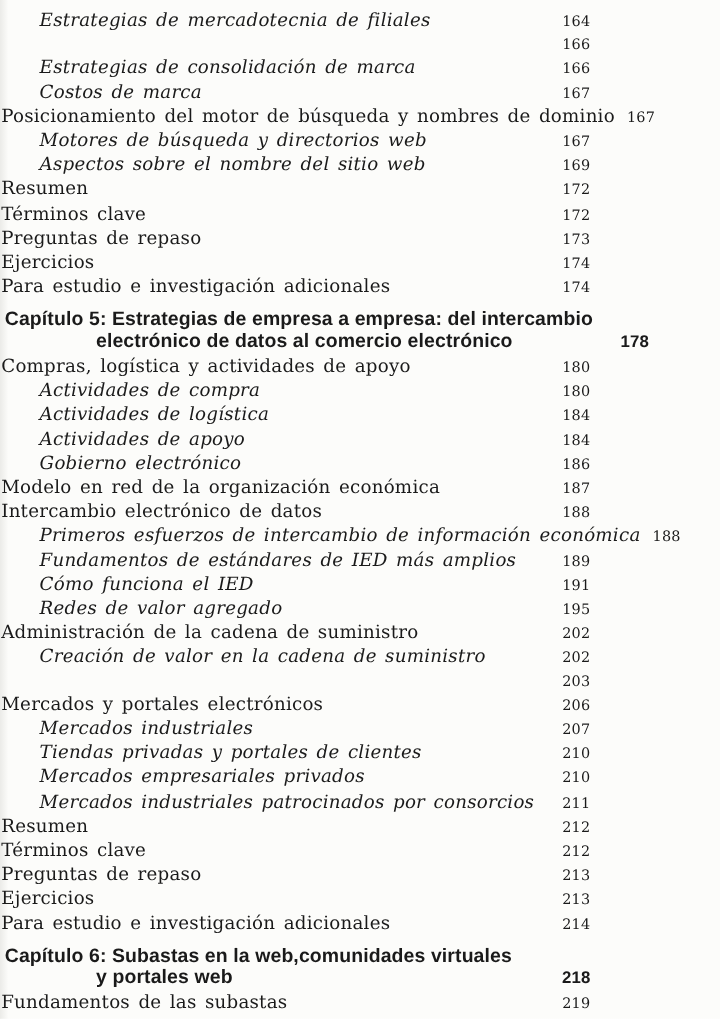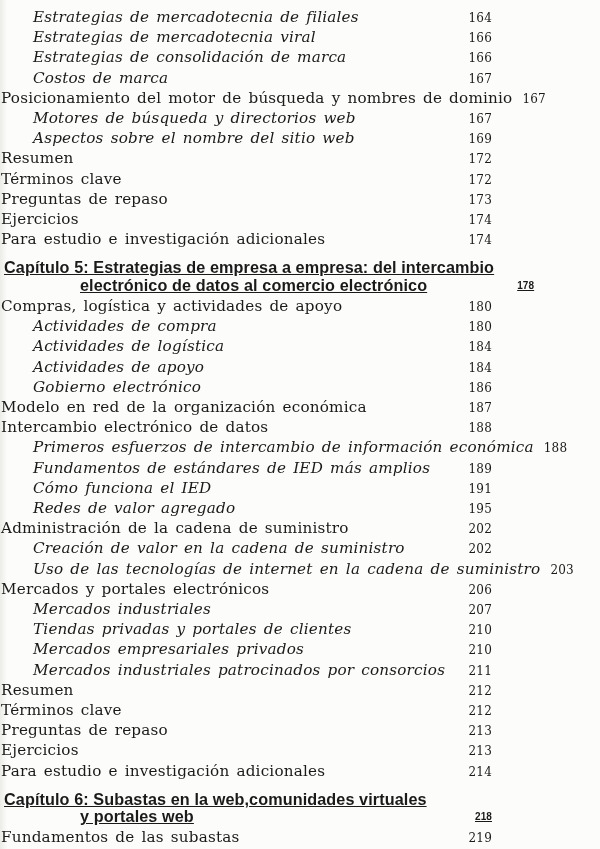--- a/index.html
+++ b/index.html
@@ -39,43 +39,41 @@
     text-align: right;
   }
   .chapter {
     font-family: "Liberation Sans", sans-serif;
     font-weight: bold;
     font-size: 16.2px;
     line-height: 17.5px;
     letter-spacing: 0.1px;
     margin: 9px 0 2.5px 4px;
     white-space: nowrap;
-    text-decoration: underline;
   }
   .ch-line2-row {
     display: flex;
     align-items: center;
     gap: 45px;
   }
   .ch-line2 { margin-left: 76px; flex: 0 1 auto; }
   .ch-leader { flex: 1 1 auto; }
-  .ch-page { flex: 0 0 auto; font-size: 10px; }
+  .ch-page { flex: 0 0 auto; font-size: 14px; }
 </style>
 </head>
 <body>
 
 <div class="toc-page">
   <div>
       <div class="row sub">
         <span class="title">Estrategias de mercadotecnia de filiales</span>
         <span class="leader"></span>
         <span class="pagenum">164</span>
       </div>
       <div class="row sub">
-        <span class="title">Estrategias de mercadotecnia viral</span>
         <span class="leader"></span>
         <span class="pagenum">166</span>
       </div>
       <div class="row sub">
         <span class="title">Estrategias de consolidación de marca</span>
         <span class="leader"></span>
         <span class="pagenum">166</span>
       </div>
       <div class="row sub">
         <span class="title">Costos de marca</span>
@@ -189,21 +187,20 @@
         <span class="title">Administración de la cadena de suministro</span>
         <span class="leader"></span>
         <span class="pagenum">202</span>
       </div>
       <div class="row sub">
         <span class="title">Creación de valor en la cadena de suministro</span>
         <span class="leader"></span>
         <span class="pagenum">202</span>
       </div>
       <div class="row sub">
-        <span class="title">Uso de las tecnologías de internet en la cadena de suministro</span>
         <span class="leader"></span>
         <span class="pagenum">203</span>
       </div>
       <div class="row main">
         <span class="title">Mercados y portales electrónicos</span>
         <span class="leader"></span>
         <span class="pagenum">206</span>
       </div>
       <div class="row sub">
         <span class="title">Mercados industriales</span>

